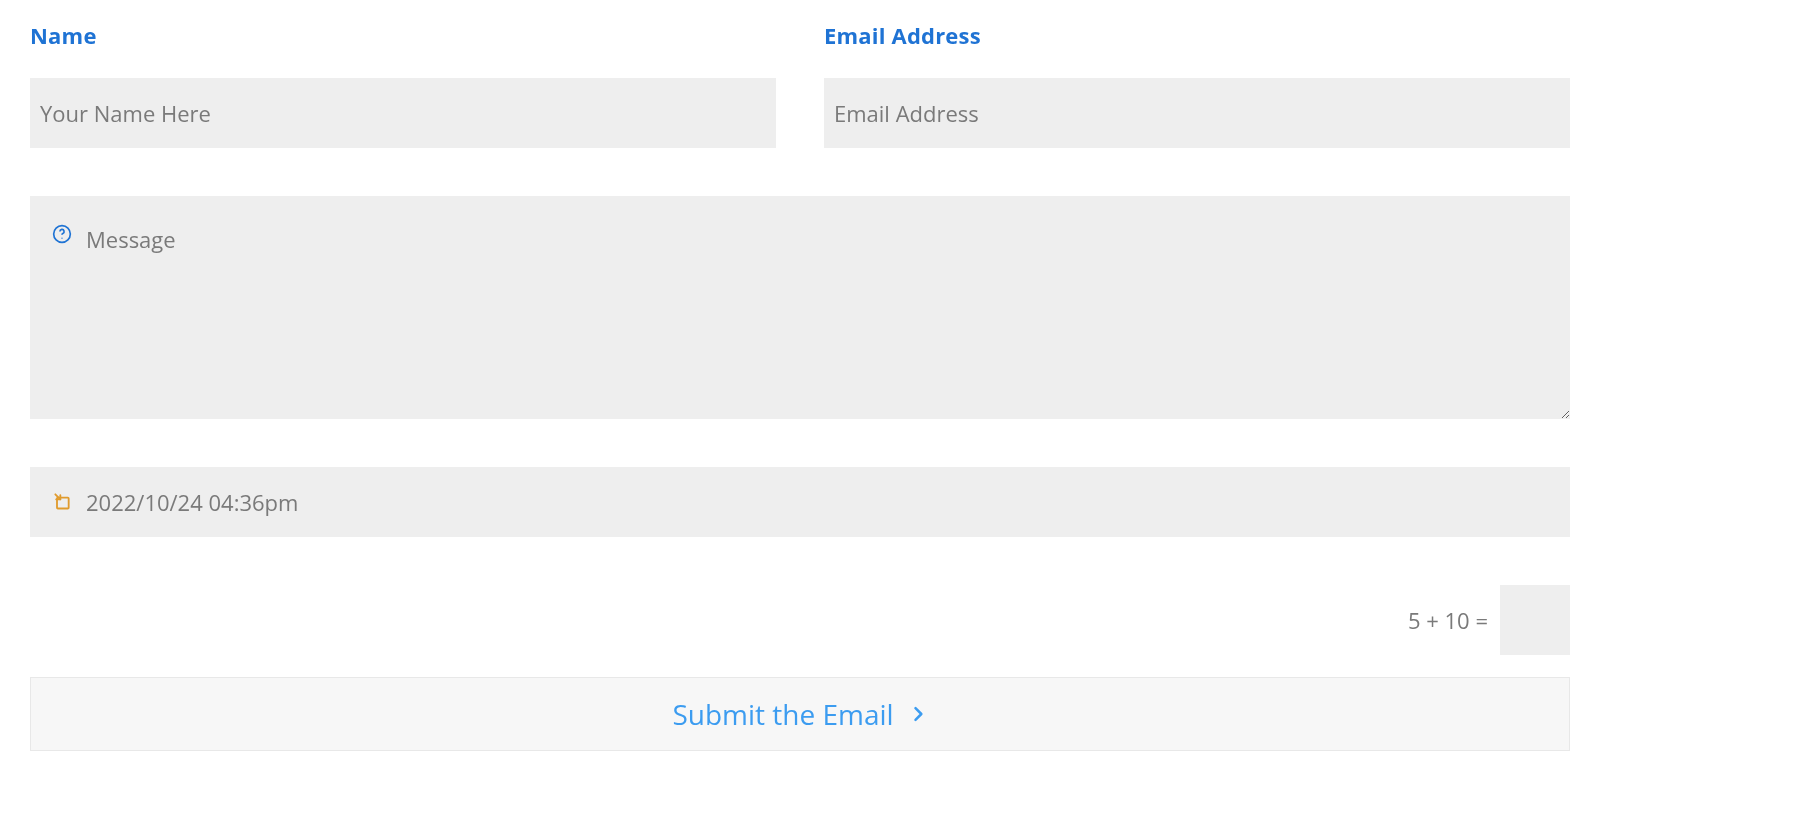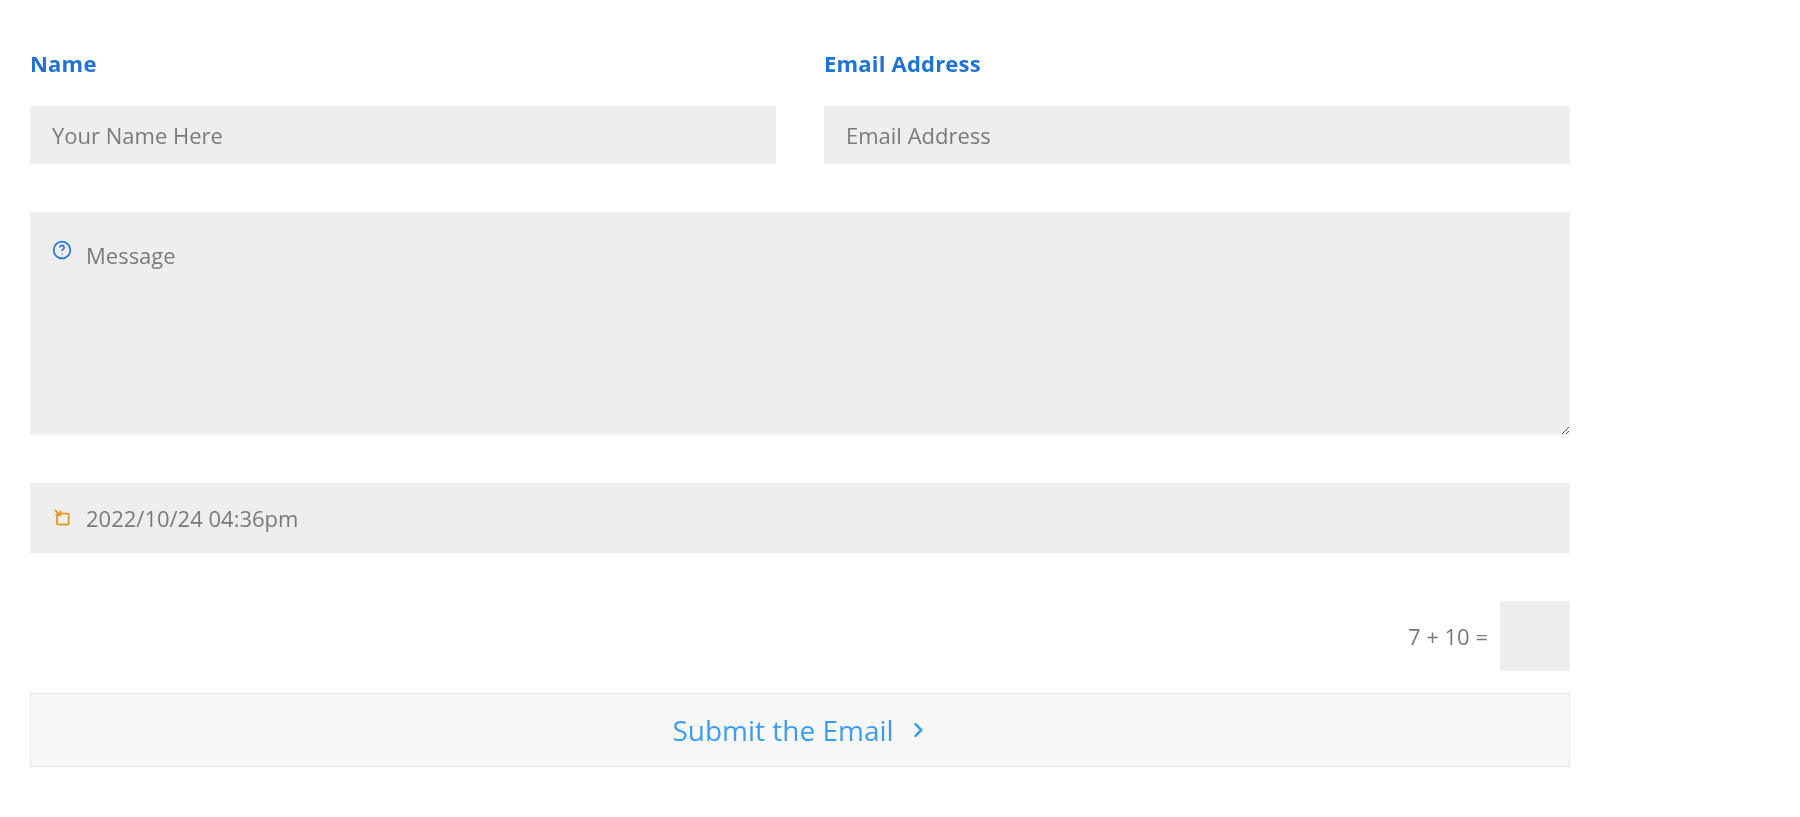--- a/index.html
+++ b/index.html
@@ -8,21 +8,20 @@
     padding: 0;
   }
   body {
     font-family: "Open Sans", "Helvetica Neue", Arial, sans-serif;
     background: #ffffff;
     padding: 20px 30px;
     width: 1800px;
   }
   .form-wrap {
     width: 1540px;
-    margin-top: 28px;
   }
   .row {
     display: flex;
     gap: 48px;
     margin-bottom: 48px;
   }
   .col {
     flex: 1;
     display: flex;
     flex-direction: column;
@@ -38,22 +37,22 @@
   .textarea,
   .date-input,
   .captcha-input {
     background: #eeeeee;
     border: none;
     font-size: 22px;
     color: #333;
     font-family: inherit;
   }
   .text-input {
-    height: 58px;
-    padding: 0 22px;
+    height: 70px;
+    padding: 0 10px;
   }
   .text-input::placeholder,
   .textarea::placeholder,
   .date-input::placeholder {
     color: #7a7a7a;
   }
   .textarea {
     width: 100%;
     height: 223px;
     padding: 28px 8px 20px 56px;
@@ -148,21 +147,21 @@
       <svg viewBox="0 0 24 24" width="20" height="20" fill="none" stroke="#e09b2d" stroke-width="2.2">
         <rect x="6" y="8" width="14" height="13" rx="1"></rect>
         <path d="M4 4 L10 10" stroke-linecap="round"></path>
         <path d="M10 5 L10 10 L5 10" stroke-linecap="round" stroke-linejoin="round"></path>
       </svg>
     </span>
     <input type="text" class="date-input" placeholder="2022/10/24 04:36pm" style="">
   </div>
 
   <div class="captcha-row">
-    <span class="captcha-text">7 + 10 =</span>
+    <span class="captcha-text">5 + 10 =</span>
     <input type="text" class="captcha-input" style="">
   </div>
 
   <button class="submit-btn">
     <span>Submit the Email</span>
     <span class="chevron">
       <svg viewBox="0 0 24 24" width="20" height="20" fill="none" stroke="#3c9cf0" stroke-width="3" stroke-linecap="round" stroke-linejoin="round">
         <polyline points="9 5 16 12 9 19"></polyline>
       </svg>
     </span>

